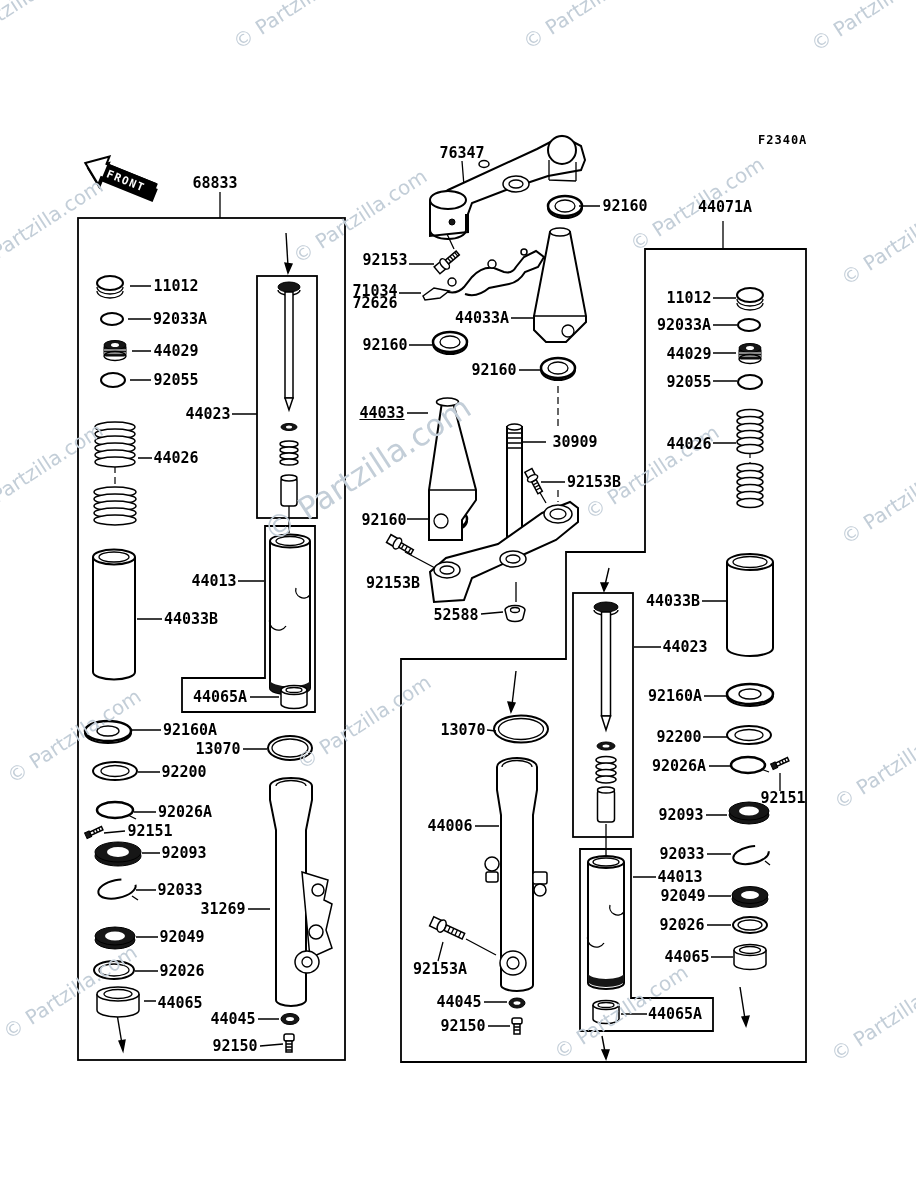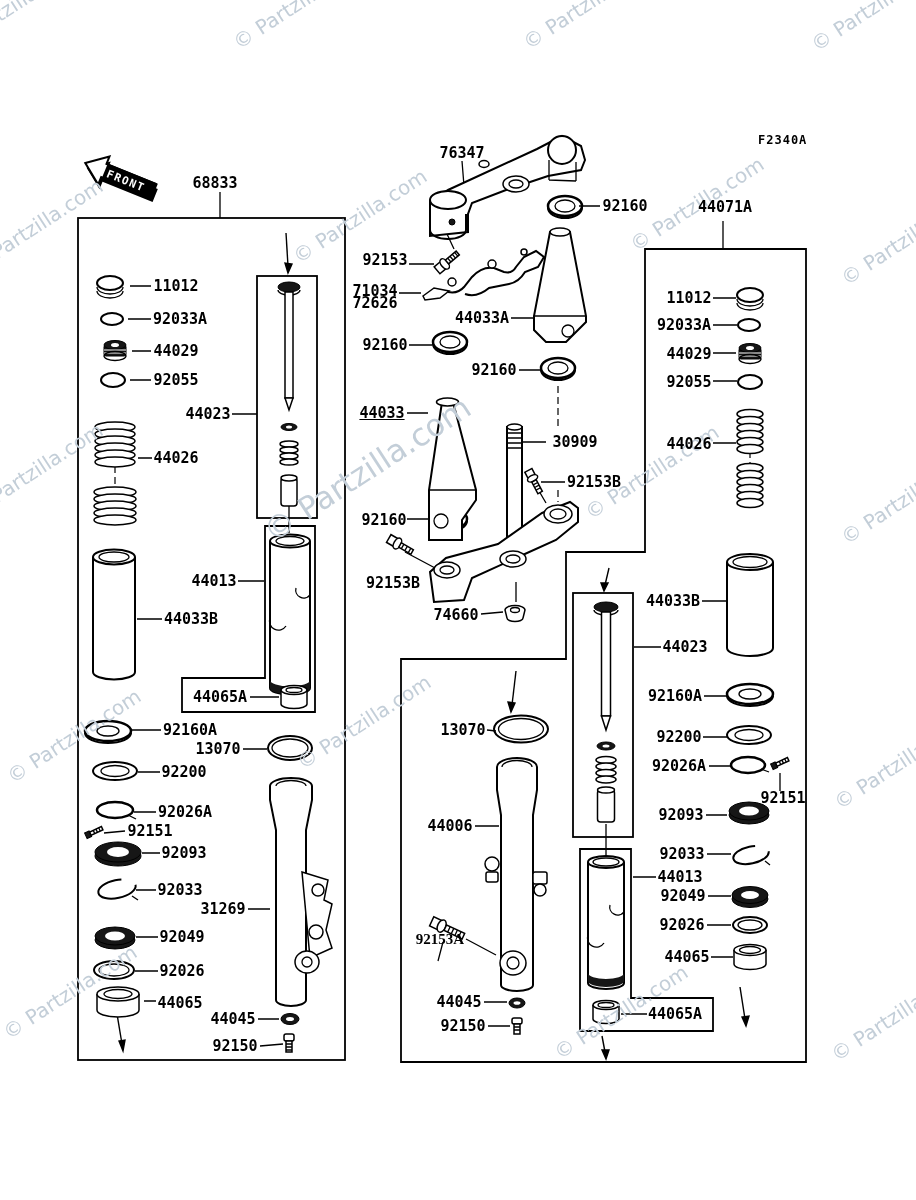--- a/index.html
+++ b/index.html
@@ -479,24 +479,24 @@
       <div class="part-label" style="left: 375px; top: 291px;">71034</div>
       <div class="part-label" style="left: 375px; top: 303px;">72626</div>
       <div class="part-label" style="left: 482px; top: 318px;">44033A</div>
       <div class="part-label" style="left: 385px; top: 345px;">92160</div>
       <div class="part-label" style="left: 494px; top: 370px;">92160</div>
       <div class="part-label" style="left: 382px; top: 413px; text-decoration: underline;">44033</div>
       <div class="part-label" style="left: 575px; top: 442px;">30909</div>
       <div class="part-label" style="left: 594px; top: 482px;">92153B</div>
       <div class="part-label" style="left: 384px; top: 520px;">92160</div>
       <div class="part-label" style="left: 393px; top: 583px;">92153B</div>
-      <div class="part-label" style="left: 456px; top: 615px;">74660</div>
+      <div class="part-label" style="left: 456px; top: 615px;">52588</div>
       <div class="part-label" style="left: 463px; top: 730px;">13070</div>
       <div class="part-label" style="left: 450px; top: 826px;">44006</div>
-      <div class="part-label" style="left: 440px; top: 939px; font-family: Liberation Serif, serif;">92153A</div>
+      <div class="part-label" style="left: 440px; top: 969px;">92153A</div>
       <div class="part-label" style="left: 459px; top: 1002px;">44045</div>
       <div class="part-label" style="left: 463px; top: 1026px;">92150</div>
       <div class="part-label" style="left: 725px; top: 207px;">44071A</div>
       <div class="part-label" style="left: 689px; top: 298px;">11012</div>
       <div class="part-label" style="left: 684px; top: 325px;">92033A</div>
       <div class="part-label" style="left: 689px; top: 354px;">44029</div>
       <div class="part-label" style="left: 689px; top: 382px;">92055</div>
       <div class="part-label" style="left: 689px; top: 444px;">44026</div>
       <div class="part-label" style="left: 673px; top: 601px;">44033B</div>
       <div class="part-label" style="left: 685px; top: 647px;">44023</div>

